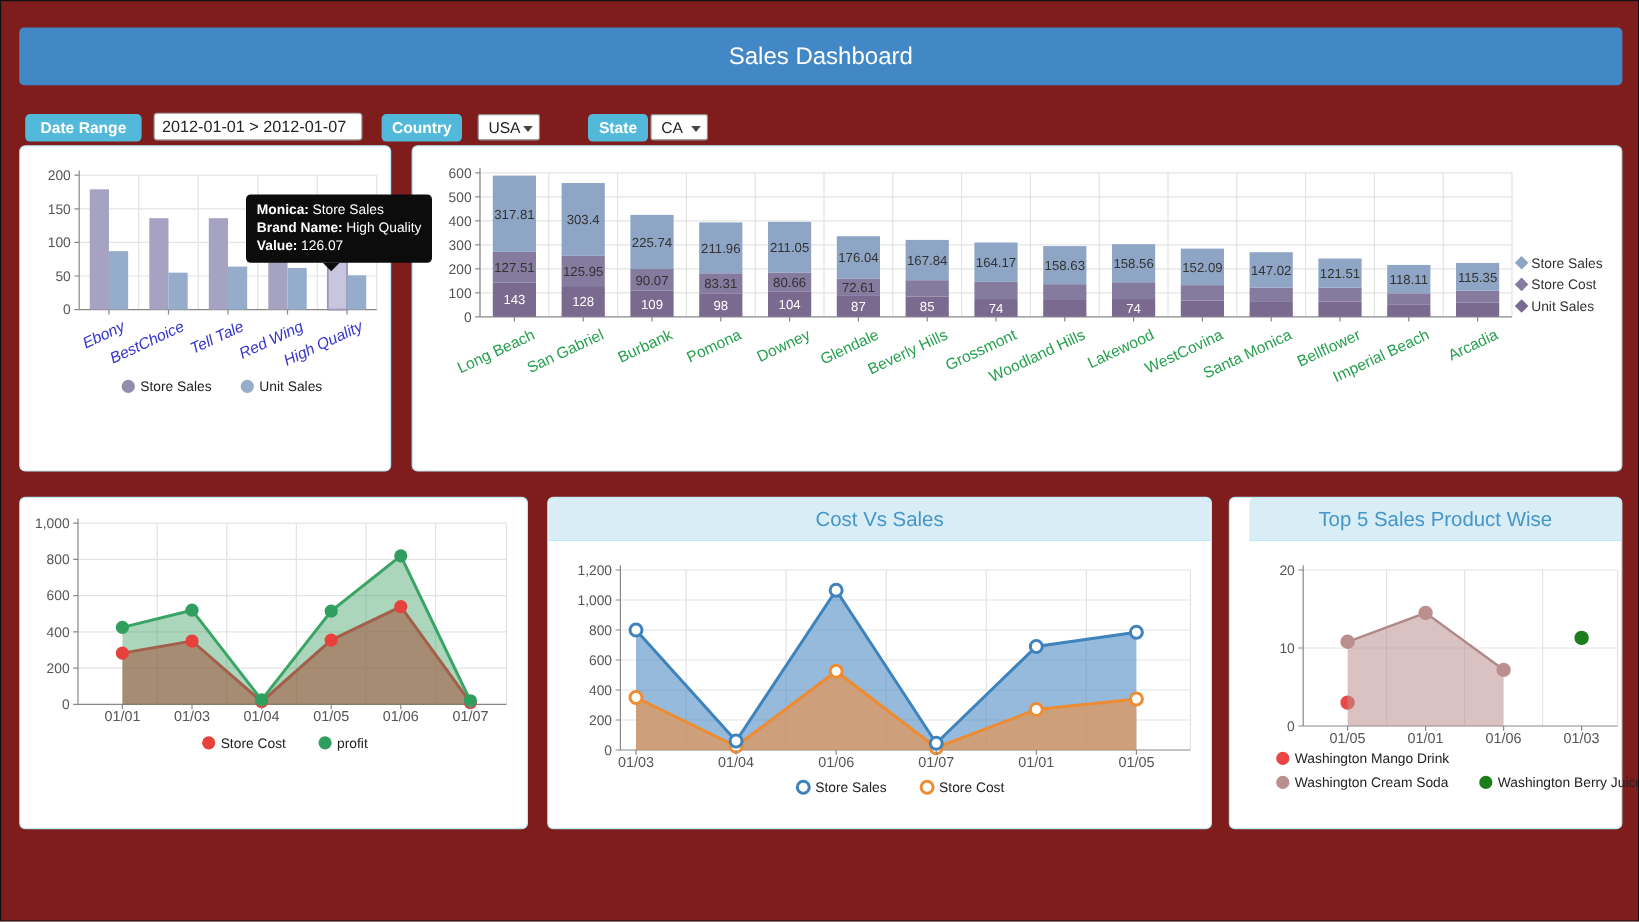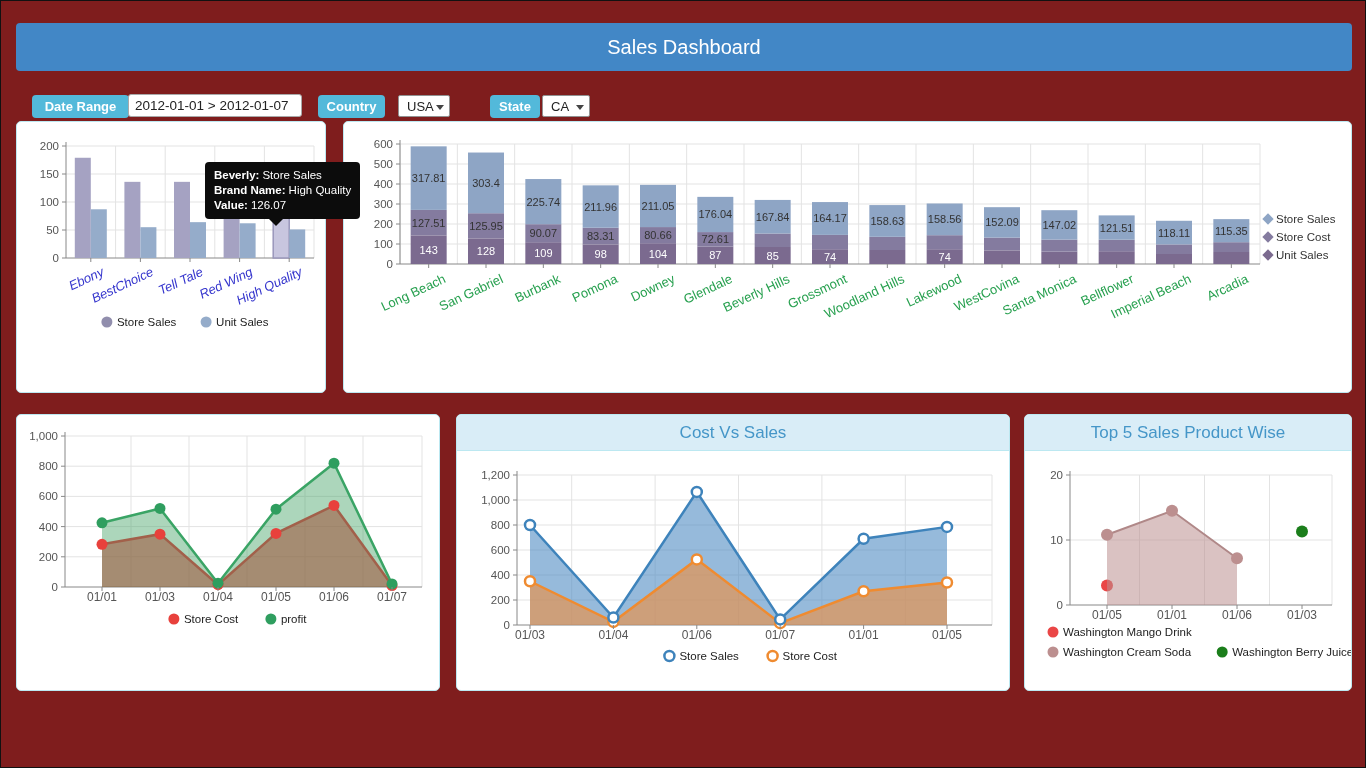--- a/index.html
+++ b/index.html
@@ -1,39 +1,39 @@
 <!DOCTYPE html>
 <html><head>
 <meta charset="utf-8">
 <style>
   html,body{margin:0;padding:0;background:#fff;font-family:"Liberation Sans",sans-serif;}
   #page{position:relative;width:1366px;height:768px;background:#7f1d1d;border:1px solid #111;box-sizing:border-box;overflow:hidden;}
   .hdr{position:absolute;left:15px;top:22px;width:1336px;height:48px;background:#4287c6;border-radius:4px;
        display:flex;align-items:center;justify-content:center;color:#fff;font-size:20px;}
   .btn{position:absolute;height:23px;background:#53b9da;color:#fff;font-weight:bold;font-size:13px;
        border-radius:4px;display:flex;align-items:center;justify-content:center;cursor:pointer;}
-  #b-date{left:31px;top:94px;width:97px;}
+  #b-date{left:20px;top:94px;width:97px;}
   #b-country{left:317px;top:94px;width:67px;}
   #b-state{left:489px;top:94px;width:50px;}
   #date-input{position:absolute;left:127px;top:93px;width:174px;height:23px;border:1px solid #a9a9a9;border-radius:3px;
        padding:0 6px;font-size:13.5px;color:#222;box-sizing:border-box;font-family:"Liberation Sans",sans-serif;}
   .sel{position:absolute;height:22px;background:#fff;border:1px solid #919191;border-radius:2px;font-size:13px;color:#222;
        display:flex;align-items:center;padding:0 20px 0 8px;box-sizing:border-box;cursor:pointer;}
   #sel-country{left:397px;top:94px;width:52px;}
   #sel-state{left:541px;top:94px;width:48px;}
   .caret{position:absolute;right:5px;top:9px;width:0;height:0;border-left:4px solid transparent;
        border-right:4px solid transparent;border-top:5px solid #444;}
   .panel{position:absolute;background:#fff;border:1px solid #bce8f1;border-radius:5px;box-sizing:border-box;}
   .panel-hd{height:35px;background:#d9edf7;border-bottom:1px solid #bce8f1;border-radius:4px 4px 0 0;
        display:flex;align-items:center;justify-content:center;font-size:17px;color:#4596c8;}
   #p1{left:15px;top:120px;width:310px;height:272px;}
   #p2{left:342px;top:120px;width:1009px;height:272px;}
   #p3{left:15px;top:413px;width:424px;height:277px;}
   #p4{left:455px;top:413px;width:554px;height:277px;}
-  #p5{left:1023px;top:413px;width:328px;height:277px;}
+  #p5{left:1023px;top:413px;width:328px;height:277px;padding-left:16px;}
   svg{display:block;}
   svg text{font-family:"Liberation Sans",sans-serif;}
   #tooltip{position:absolute;left:204px;top:161px;background:#0c0c0c;color:#fff;border-radius:4px;
        padding:6px 9px;font-size:11.5px;line-height:15px;z-index:10;white-space:nowrap;}
   #tooltip:after{content:'';position:absolute;left:64px;top:100%;border:7px solid transparent;border-top-color:#0c0c0c;}
   #tooltip b{margin-right:3px;}
 </style>
 </head>
 <body>
 
@@ -423,18 +423,18 @@
         <circle cx="28" cy="181" r="5.5" fill="#ea4646"></circle>
         <text x="38" y="185" text-anchor="start" font-size="11.5" fill="#222">Washington Mango Drink</text>
         <circle cx="28" cy="201" r="5.5" fill="#bc8f8f"></circle>
         <text x="38" y="205" text-anchor="start" font-size="11.5" fill="#222">Washington Cream Soda</text>
         <circle cx="197.20000000000002" cy="201" r="5.5" fill="#1b7e1b"></circle>
         <text x="207.20000000000002" y="205" text-anchor="start" font-size="11.5" fill="#222">Washington Berry Juice</text>
       </svg>
   </div>
 
   <div id="tooltip">
-    <div><b>Beverly:</b><span>Store Sales</span></div>
+    <div><b>Monica:</b><span>Store Sales</span></div>
     <div><b>Brand Name:</b><span>High Quality</span></div>
     <div><b>Value:</b><span>126.07</span></div>
   </div>
 
 </div>
 
 </body></html>

